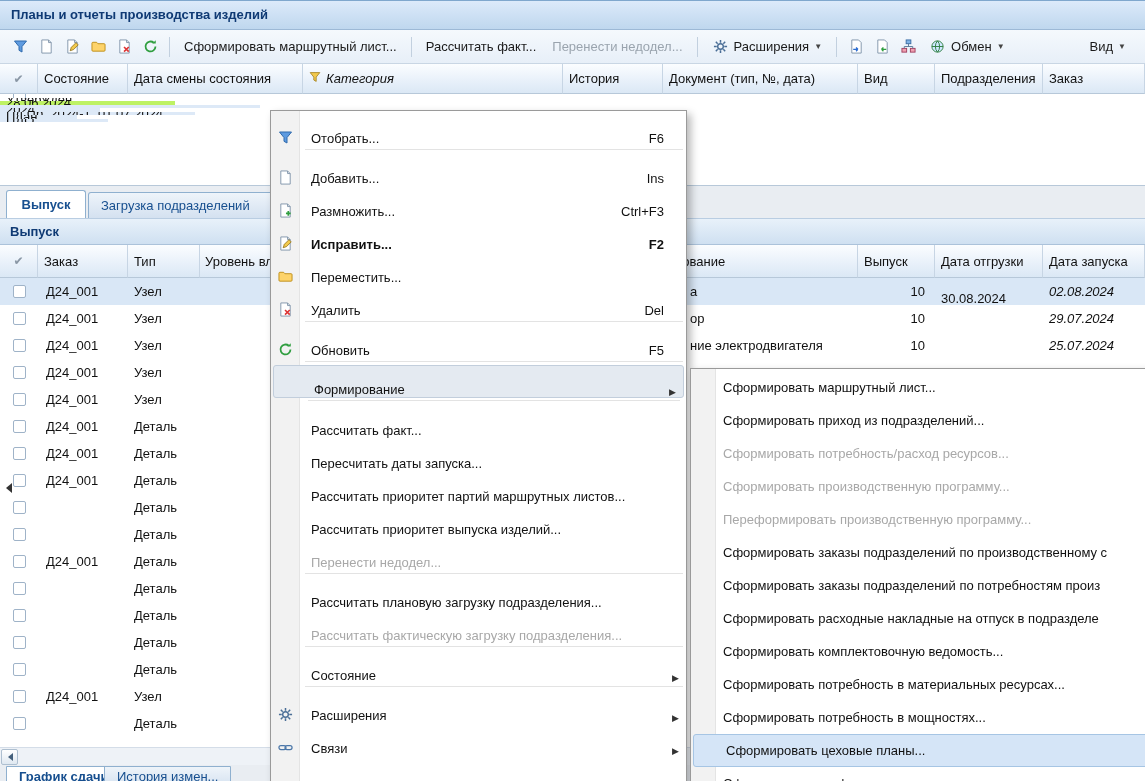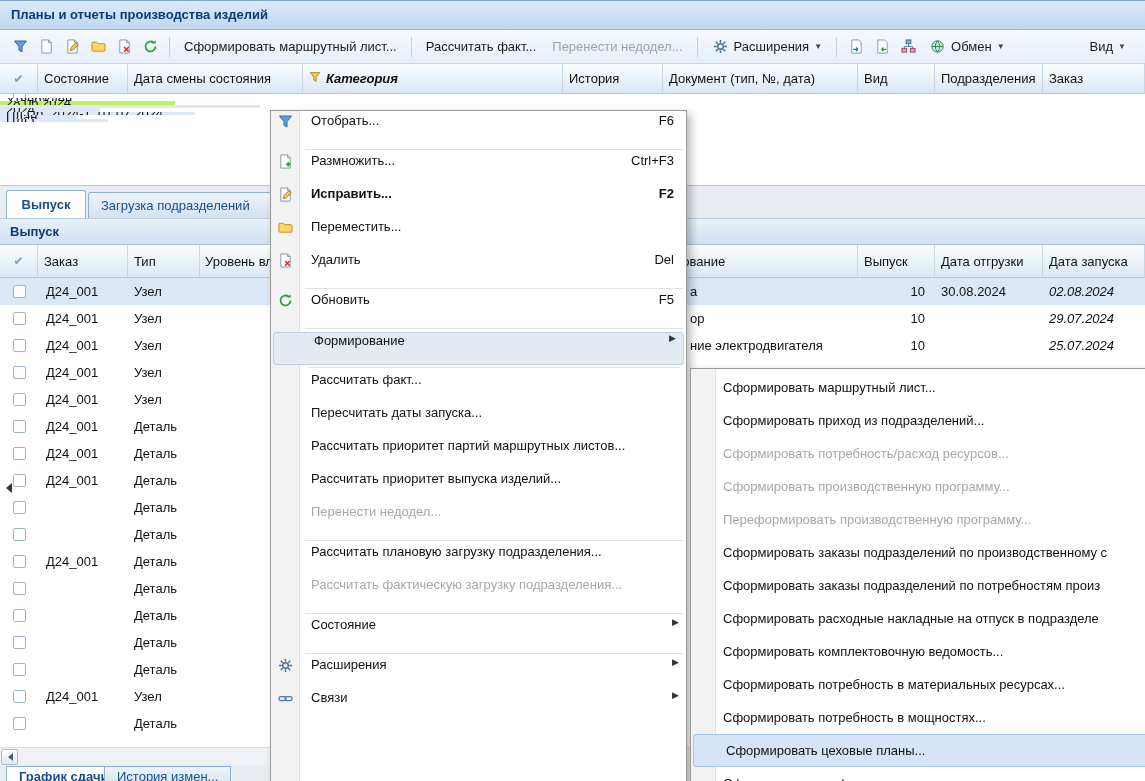--- a/index.html
+++ b/index.html
@@ -37,21 +37,21 @@
   }
   .check-glyph { color:#8a97a5; font-size:12px; }
   .cb { width:13px; height:13px; background:#fff; border:1px solid #9fb3c8; border-radius:2px; display:inline-block; }
   .td { display:flex; align-items:center; padding:0 6px; white-space:nowrap; overflow:hidden; height:100%; }
   
   .plans { position:absolute; left:0; top:64px; width:100%; height:122px; background:#fff; border-bottom:1px solid #b7c8d9; }
   .plans .thead { height:30px; }
   .w-check { width:38px; justify-content:center; }
   .w-state { width:90px; }
   .w-sdate { width:175px; }
-  .w-cat   { width:260px; gap:5px; font-weight:bold; font-style:italic; }
+  .w-cat   { width:260px; gap:5px; font-weight:normal; font-style:italic; }
   .w-period{ width:100px; }
   .w-doc   { width:195px; }
   .w-kind  { width:77px; }
   .w-dept  { width:108px; }
   .w-order { flex:1; }
   .prow { display:flex; height:28px;flex-direction:column; }
   .bg-sel   { background:#dde9f7; }
   .bg-focus { background:#bef264; }
   
   .tabstrip { position:absolute; left:0; top:190px; width:100%; height:28px; }
@@ -81,21 +81,21 @@
   .x-ship  { width:108px; }
   .x-launch{ flex:1; }
   .trow { display:flex; height:27px; }
   .trow.selected { background:#d9e7f6; }
   .r-check { width:38px; justify-content:center; }
   .r-order { width:90px; padding-left:8px; }
   .r-type  { width:72px; }
   .r-level { width:360px; }
   .r-name  { width:298px; padding-left:130px; }
   .r-out   { width:77px; justify-content:flex-end; padding-right:10px; }
-  .r-ship  { width:108px; }
+  .r-ship  { width:108px;margin-top:7px; }
   .r-launch{ flex:1;font-style:italic; }
   
   .hscroll { position:absolute; left:0; top:747px; width:100%; height:18px; background:#eef2f7; border-top:1px solid #d4dde8; }
   .scroll-btn {
     position:absolute; left:1px; top:1px; width:17px; height:16px;
     background:linear-gradient(#fff,#dfe8f1); border:1px solid #aebfd0; border-radius:2px;
     display:flex; align-items:center; justify-content:center;
   }
   .tri-left { width:0; height:0; border:4px solid transparent; border-right:5px solid #44607c; margin-right:3px; }
   .btabs { position:absolute; left:0; top:766px; width:100%; height:15px; }
@@ -106,21 +106,21 @@
   .btab.active { left:6px; font-weight:bold; }
   .btab.inactive { left:104px; background:linear-gradient(#eef4fa,#d4e1f0); }
   .collapse-arrow { position:absolute; left:1px; top:483px; width:0; height:0; border:5px solid transparent; border-right:6px solid #333; }
   
   .cmenu {
     position:absolute; left:270px; top:110px; width:417px; height:680px;
     background:#fff; border:1px solid #9a9a9a; box-shadow:4px 4px 8px rgba(0,0,0,.28);
     z-index:10; padding-top:2px;
   }
   .cmenu::before { content:''; position:absolute; left:0; top:0; bottom:0; width:28px; background:#f2f2f2; border-right:1px solid #e4e4e4; }
-  .mi { position:relative; height:33px; display:flex; align-items:flex-start; padding-left:40px; padding-right:0; white-space:nowrap; }
+  .mi { position:relative; height:33px; display:flex; align-items:flex-end; padding-left:40px; padding-right:10px; white-space:nowrap; }
   .micon { position:absolute; left:6px; width:17px; height:17px; display:flex; align-items:center; justify-content:center; }
   .mshort { margin-left:auto; padding-left:24px; padding-right:12px; }
   .mi.bold { font-weight:bold; }
   .mi.disabled { color:#a8a8a8; }
   .mi.highlighted { background:#e4eaf1; border:1px solid #c2cedc; border-radius:3px; margin:0 2px; }
   .marrow { position:absolute; right:7px; font-size:9px; color:#333; }
   .mi.sep-after { margin-bottom:7px; }
   .mi.sep-after::after { content:''; position:absolute; left:34px; right:3px; bottom:-4px; height:1px; background:#e3e3e3; }
   
   .smenu {
@@ -522,20 +522,30 @@
           </svg>
         </span>
       <span>Отобрать...</span>
       <span class="mshort">F6</span>
     </div>
     <div class="mi">
       <span class="micon">
           <svg width="15" height="15" viewBox="0 0 16 16">
             <path d="M3 1h7.2L13 3.8V15H3z" fill="#fff" stroke="#8195ab"></path>
             <path d="M10.2 1v2.8H13" fill="none" stroke="#8195ab"></path>
+          </svg>
+        </span>
+      <span>Добавить...</span>
+      <span class="mshort">Ins</span>
+    </div>
+    <div class="mi">
+      <span class="micon">
+          <svg width="15" height="15" viewBox="0 0 16 16">
+            <path d="M3 1h7.2L13 3.8V15H3z" fill="#fff" stroke="#8195ab"></path>
+            <path d="M10.2 1v2.8H13" fill="none" stroke="#8195ab"></path>
             <path d="M11 8.5v5M8.5 11h5" stroke="#2f9e3f" stroke-width="1.8" fill="none"></path>
           </svg>
         </span>
       <span>Размножить...</span>
       <span class="mshort">Ctrl+F3</span>
     </div>
     <div class="mi bold">
       <span class="micon">
           <svg width="15" height="15" viewBox="0 0 16 16">
             <path d="M3 1h7.2L13 3.8V15H3z" fill="#fff" stroke="#8195ab"></path>

